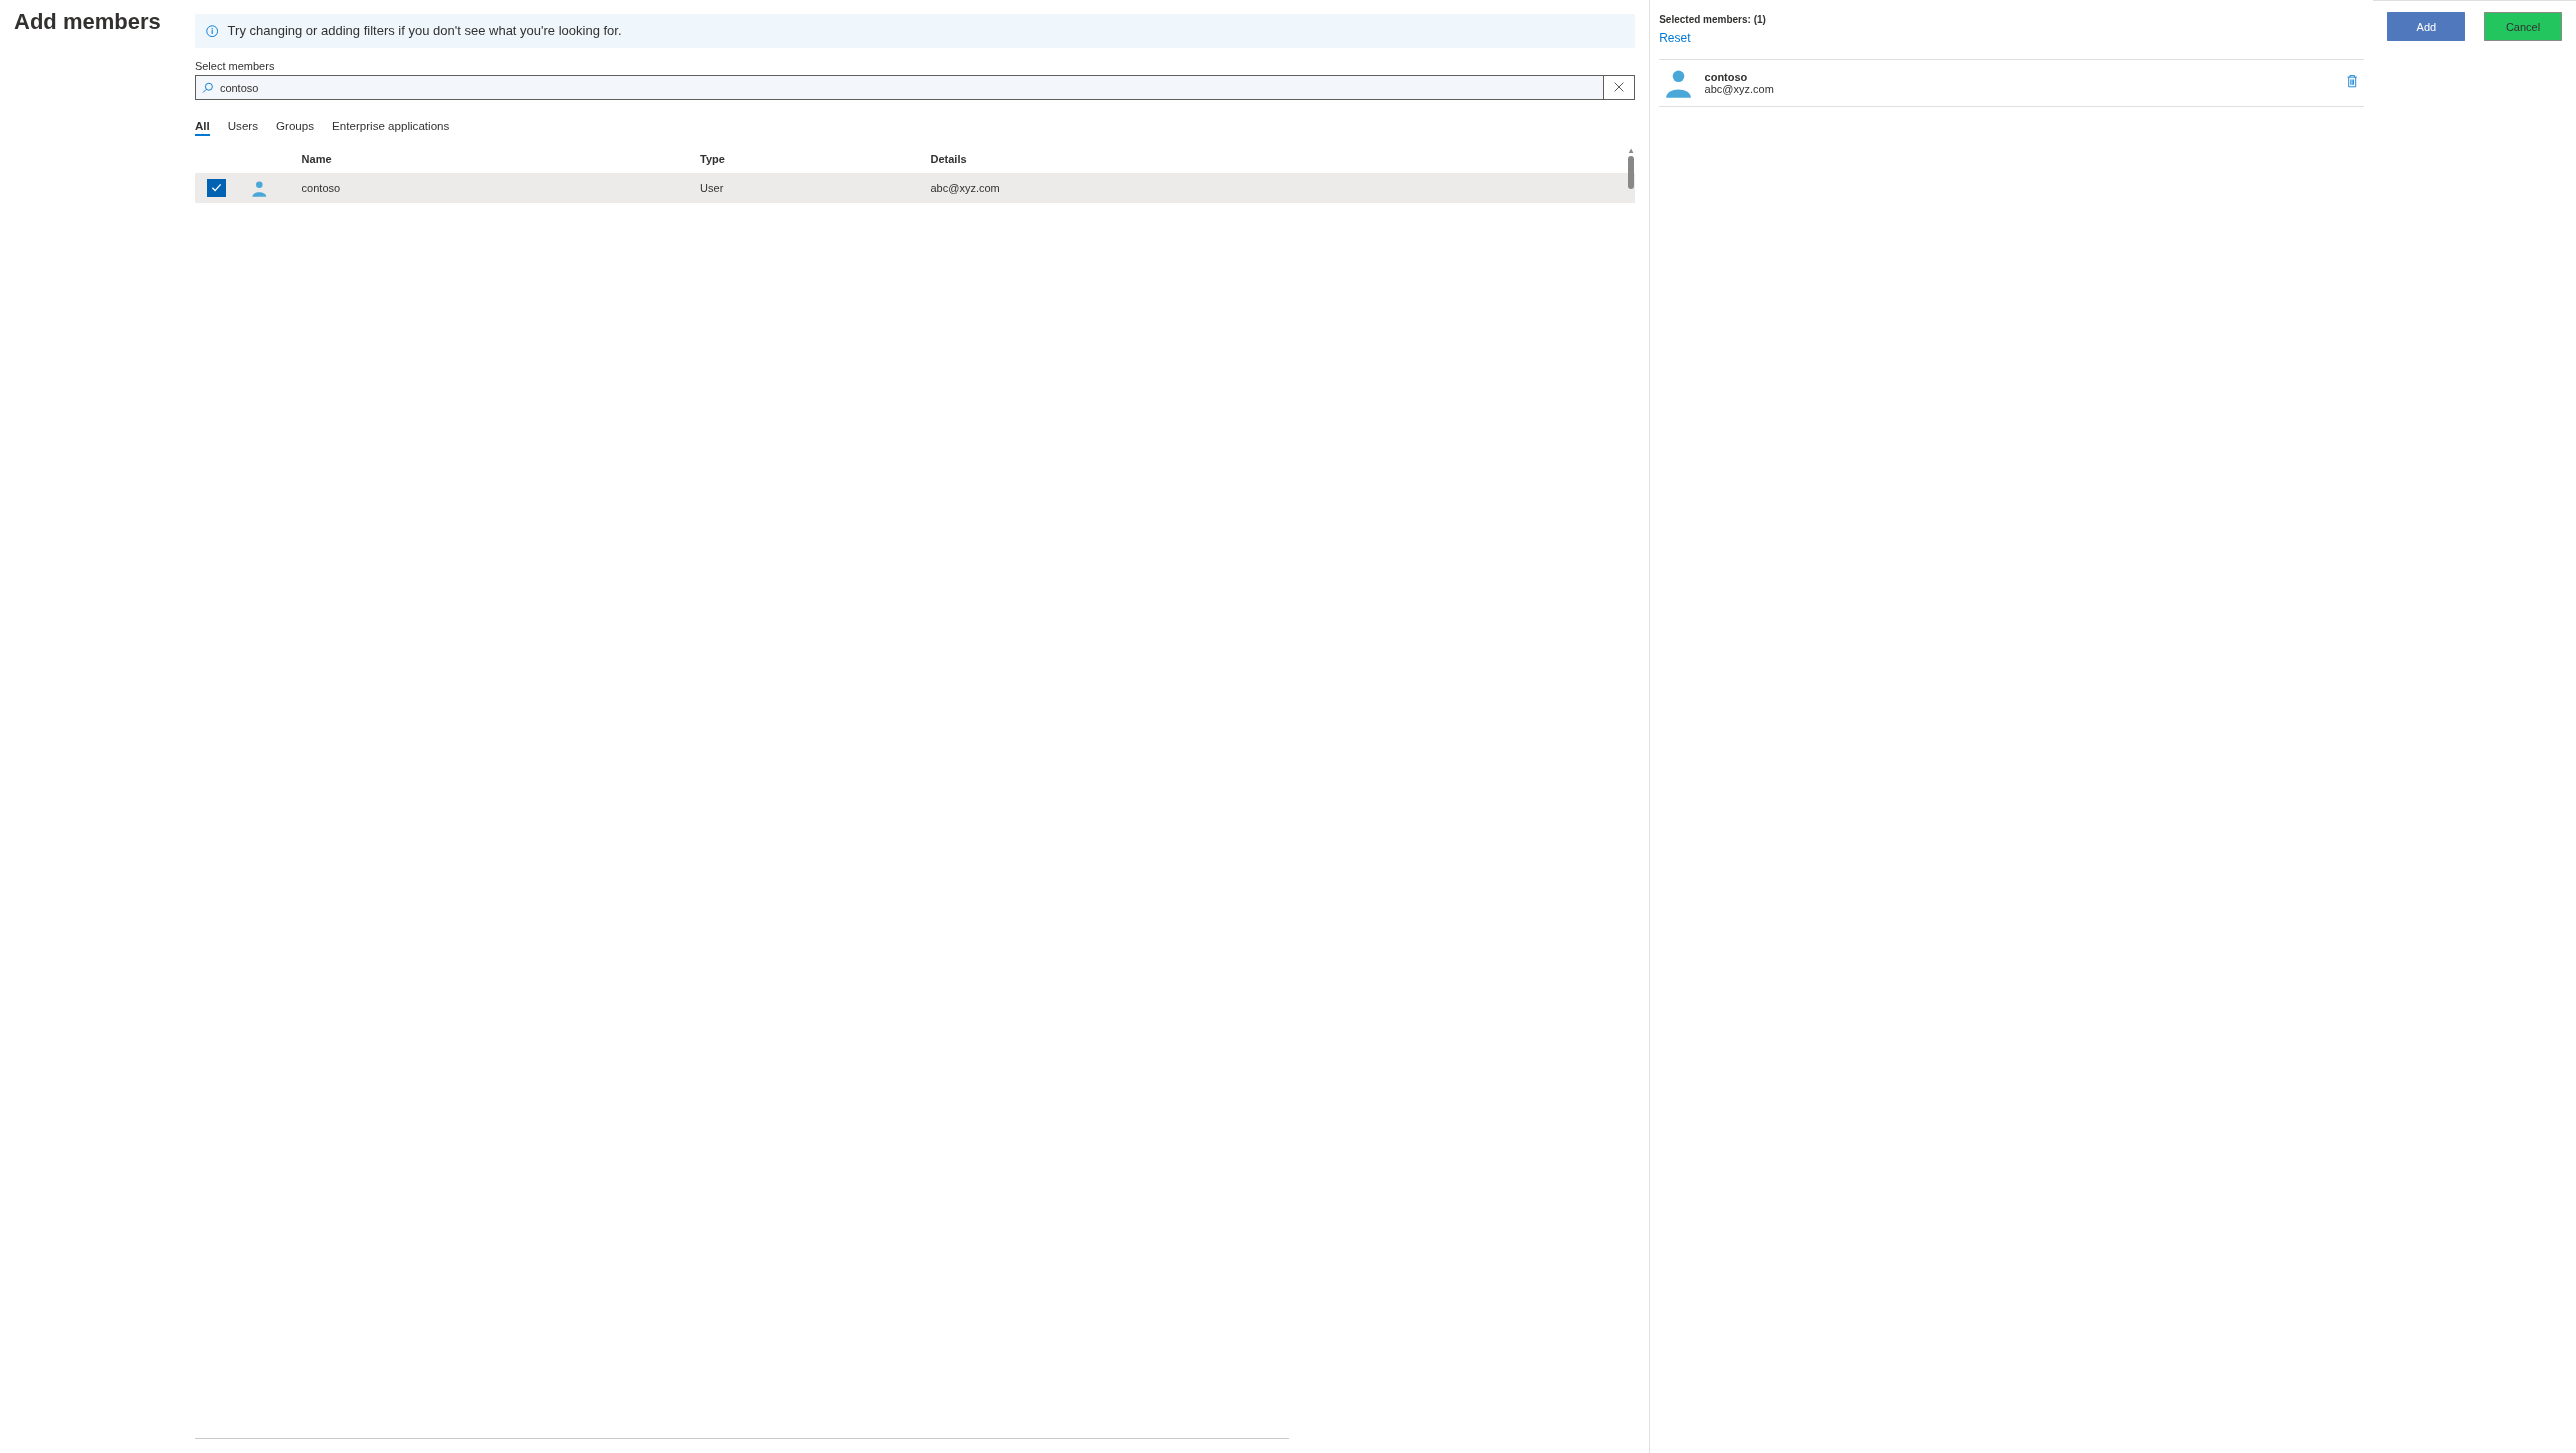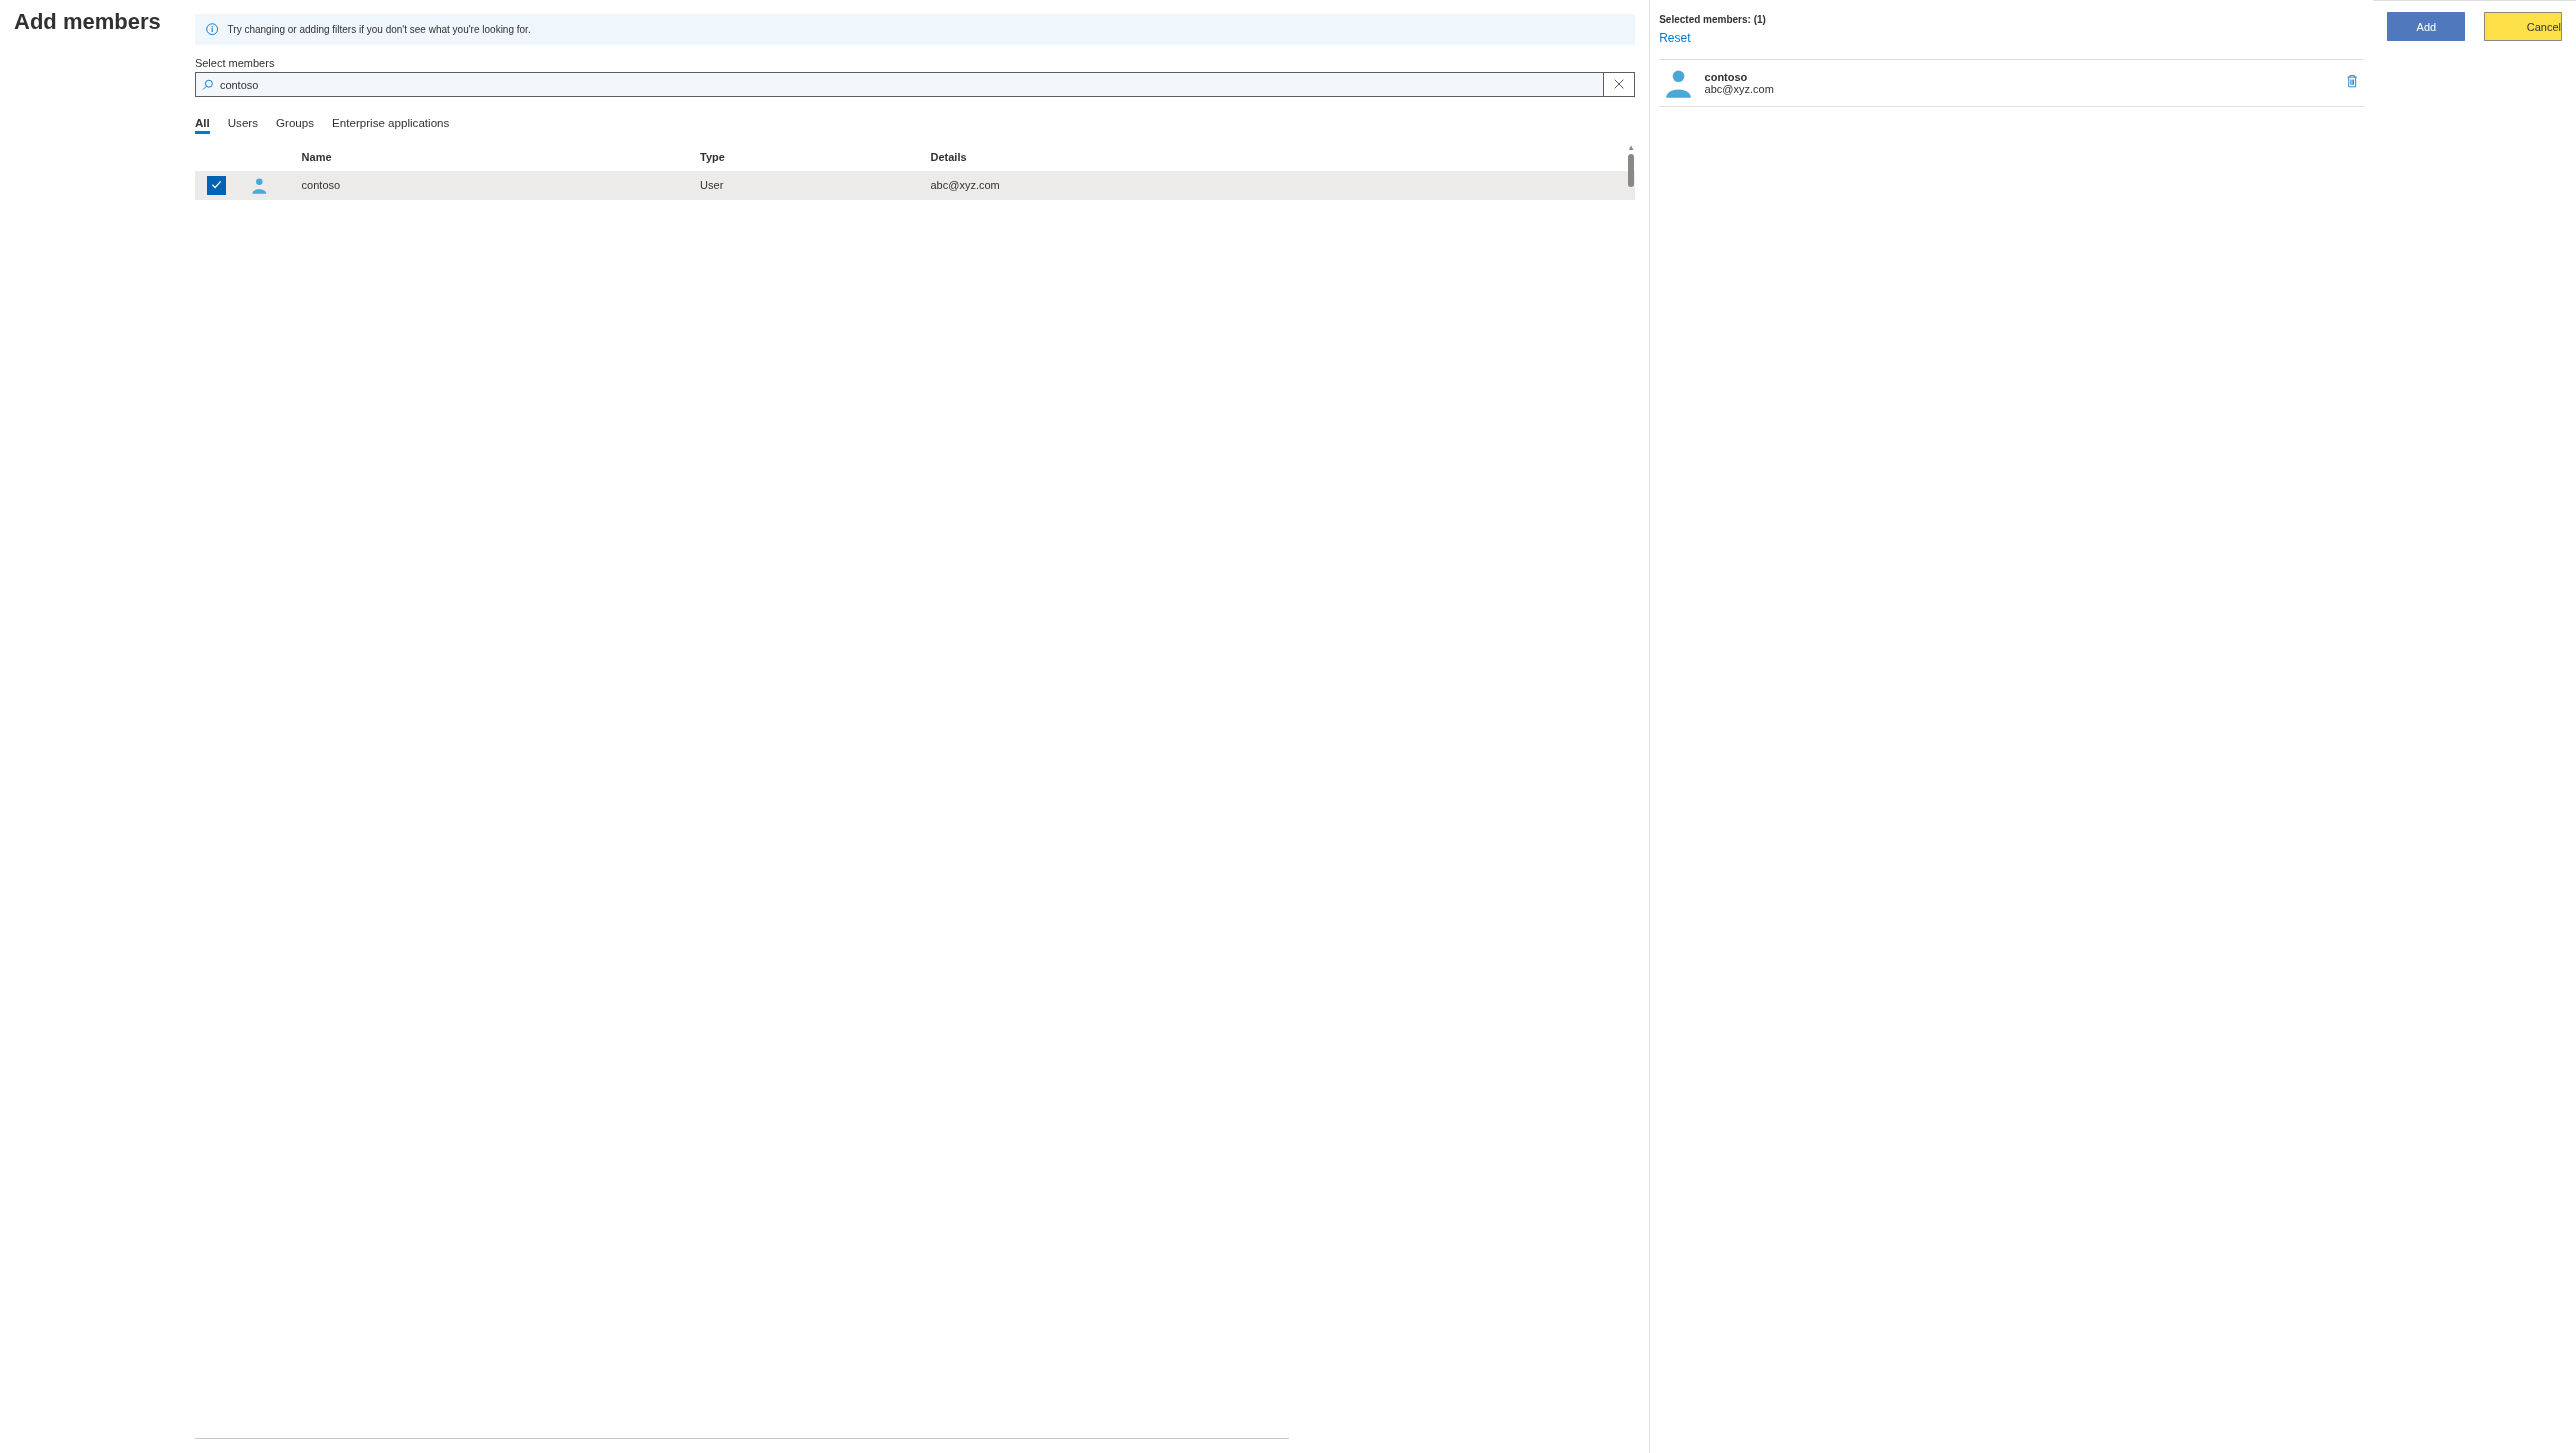--- a/index.html
+++ b/index.html
@@ -70,21 +70,21 @@
       height: 12.4px;
       display: inline-flex;
       align-items: center;
       justify-content: center;
     }
     .info-banner .icon svg {
       width: 12.4px;
       height: 12.4px;
     }
     .info-banner-text {
-      font-size: 10px;
+      font-size: 13px;
       color: #323130;
     }
     .field-label {
       font-size: 11px;
       color: #323130;
       margin-bottom: 3.1px;
     }
     .search-wrapper {
       display: flex;
       border: 0.8px solid #605e5c;
@@ -286,24 +286,23 @@
       font-size: 11px;
       cursor: pointer;
       border-radius: 0.8px;
     }
     .btn-primary {
       background: #5078bc;
       color: #ffffff;
       border: 0.8px solid #5078bc;
     }
     .btn-secondary {
-      background: #fde047;
+      background: #22c55e;
       color: #323130;
       border: 0.8px solid #8a8886;
-      text-align: right;
     }
     .hscroll {
       border-bottom: 0.8px solid #cac8c6;
       margin-top: auto;
       width: 76%;
     }
   </style>
 </head>
 <body>
 

